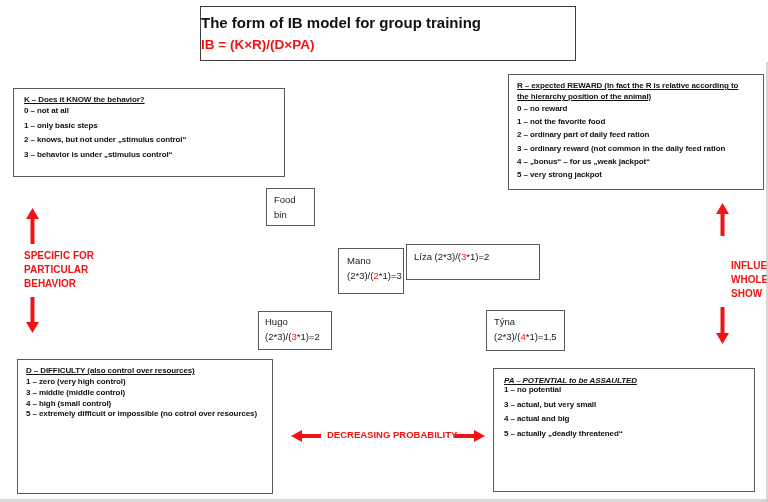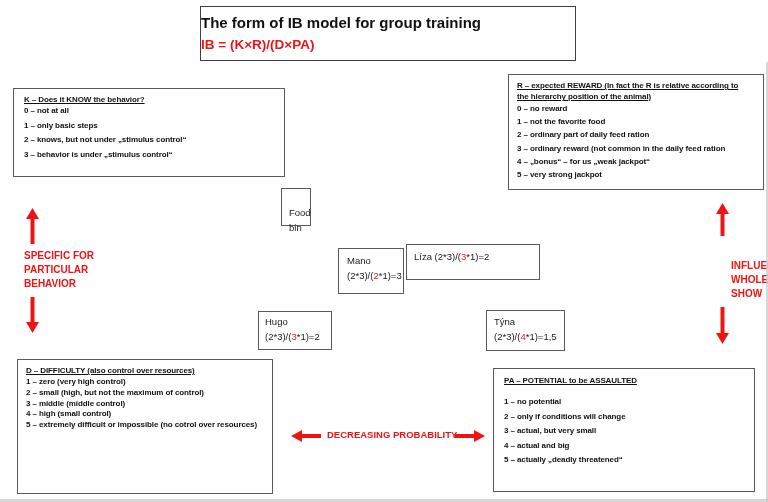--- a/index.html
+++ b/index.html
@@ -31,26 +31,26 @@
   .r-box{left:508px;top:74px;width:256px;height:116px;padding:5px 0 0 8px;}
   .r-box .def-header{line-height:11px;margin-bottom:0;}
   .r-box .def-item{margin-bottom:4.2px;line-height:9px;}
   .r-box .first-item{margin-top:2px;}
 
   .d-box{left:17px;top:359px;width:256px;height:135px;padding:6px 0 0 8px;}
   .d-box .def-header{margin-bottom:2px;}
   .d-box .def-item{margin-bottom:1.8px;}
 
   .pa-box{left:493px;top:368px;width:262px;height:124px;padding:7px 0 0 10px;}
-  .pa-box .def-header{margin-bottom:12px;}
+  .pa-box .def-header{font-style:italic;}
   .pa-box .def-item{margin-bottom:5.5px;}
 
   
   .entity{font-size:9.5px;line-height:15px;color:#1a1a1a;font-weight:normal;white-space:nowrap;}
-  .foodbin-box{left:281px;top:188px;width:30px;height:38px;padding:16px 0 0 7px;}
+  .foodbin-box{left:266px;top:188px;width:49px;height:38px;padding:3px 0 0 7px;}
   .liza-box{left:406px;top:198px;width:134px;height:36px;padding:4px 0 0 7px;margin-top:46px;}
   .mano-box{left:338px;top:248px;width:66px;height:46px;padding:4px 0 0 8px;}
   .hugo-box{left:258px;top:311px;width:74px;height:39px;padding:2px 0 0 6px;}
   .tyna-box{left:486px;top:310px;width:79px;height:41px;padding:3px 0 16px 7px;}
   .redchar{color:var(--red);}
 
   
   .sidelabel{position:absolute;color:var(--red);font-weight:bold;font-size:10px;line-height:14px;white-space:nowrap;}
   .left-label{left:24px;top:249px;}
   .right-label{left:683px;top:259px;margin-left:48px;}
@@ -112,30 +112,28 @@
   </div>
 
   <div class="box entity tyna-box">
     <div>Týna</div>
     <div><span>(2*3)/(</span><span class="redchar">4</span><span>*1)=1,5</span></div>
   </div>
 
   <div class="box defbox d-box">
     <div class="def-header">D – DIFFICULTY (also control over resources)</div>
     <div class="def-item">1 – zero (very high control)</div>
-    <div class="def-item">2 – small (high, but not the maximum of control)</div>
     <div class="def-item">3 – middle (middle control)</div>
     <div class="def-item">4 – high (small control)</div>
     <div class="def-item">5 – extremely difficult or impossible (no cotrol over resources)</div>
   </div>
 
   <div class="box defbox pa-box">
     <div class="def-header">PA – POTENTIAL to be ASSAULTED</div>
     <div class="def-item">1 – no potential</div>
-    <div class="def-item">2 – only if conditions will change</div>
     <div class="def-item">3 – actual, but very small</div>
     <div class="def-item">4 – actual and big</div>
     <div class="def-item">5 – actually „deadly threatened“</div>
   </div>
 
   <div class="arrow" style="left:26px;top:208px;">
     <svg width="13" height="36" viewBox="0 0 13 36">
         <polygon class="arrow-fill" points="6.5,0 13,11 0,11"></polygon>
         <rect class="arrow-fill" x="4.5" y="10" width="4" height="26"></rect>
       </svg>

